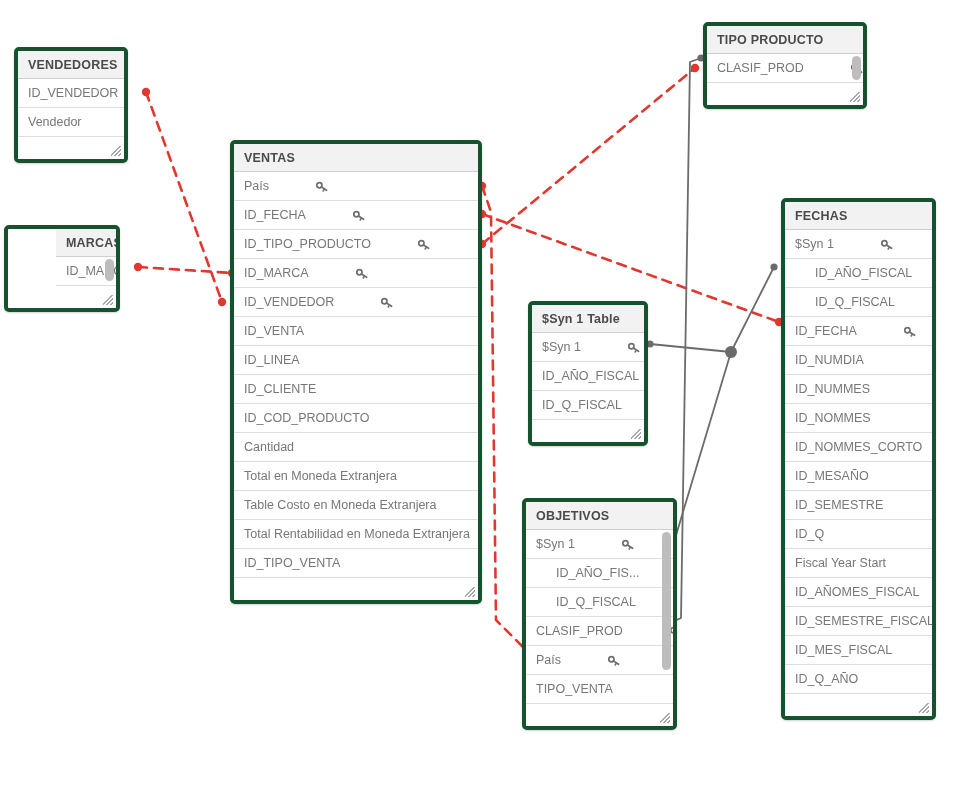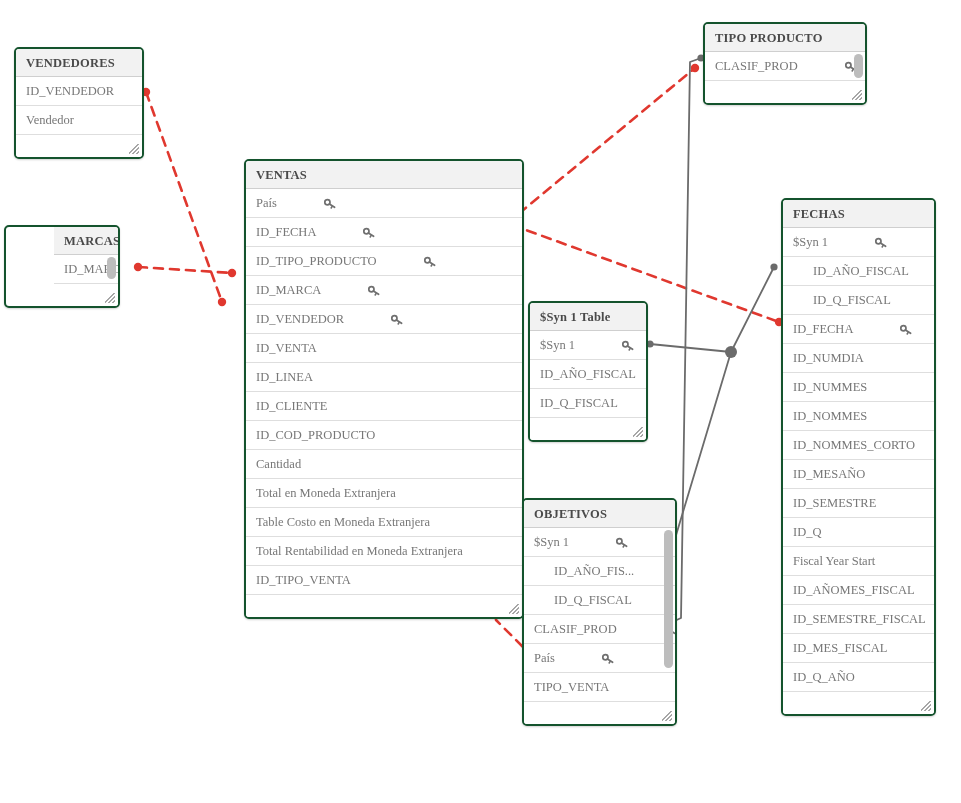--- a/index.html
+++ b/index.html
@@ -27,25 +27,24 @@
     top: 0;
     width: 961px;
     height: 803px;
     overflow: visible;
     pointer-events: none;
   }
   .tbl {
     position: absolute;
     box-sizing: border-box;
     background: #ffffff;
-    border: 2px solid #14532d;
+    border: 4px solid #14532d;
     border-radius: 5px;
     box-shadow: 0 1px 2px rgba(0,0,0,0.18);
     overflow: hidden;
-    font-family: Liberation Serif, serif;
   }
   .tbl-head {
     box-sizing: border-box;
     height: 28px;
     line-height: 28px;
     background: #f2f2f2;
     border-bottom: 1px solid #cfcfcf;
     padding: 0 10px;
     font-size: 12.5px;
     font-weight: bold;
@@ -149,21 +148,21 @@
         <circle cx="668" cy="562" r="3.6" fill="#6b6b6b"></circle>
       </g>
       <g>
         <polyline points="668,624 681,618 690,62 701,58" fill="none" stroke="#6b6b6b" stroke-width="1.8" stroke-linecap="round" stroke-linejoin="round"></polyline>
         <circle cx="668" cy="624" r="3.6" fill="#6b6b6b"></circle>
         <circle cx="701" cy="58" r="3.6" fill="#6b6b6b"></circle>
       </g>
       <circle cx="731" cy="352" r="6" fill="#6b6b6b"></circle>
     </svg>
   <div id="tables-layer">
-      <div class="tbl" style="left: 14px; top: 47px; width: 130px;">
+      <div class="tbl" style="left: 14px; top: 47px; width: 114px; text-align: center;">
         <div class="tbl-head">VENDEDORES</div>
         <div class="rows">
           <div class="row">
             <span class="lbl">ID_VENDEDOR</span>
             <span class="key-icon">
               <svg width="12" height="12" viewBox="0 0 12 12">
                 <circle cx="3.4" cy="4.2" r="2.6" fill="none" stroke="#6f6f6f" stroke-width="1.7"></circle>
                 <path d="M5.4 6.0 L10.6 9.3" stroke="#6f6f6f" stroke-width="1.7" stroke-linecap="round"></path>
                 <path d="M8.0 8.6 L7.2 10.0" stroke="#6f6f6f" stroke-width="1.6" stroke-linecap="round"></path>
               </svg>
@@ -182,21 +181,21 @@
         <div class="rows">
           <div class="row">
             <span class="lbl">ID_MARCA...</span>
           </div>
         </div>
         <div class="tbl-foot">
           <div class="grip"></div>
         </div>
         <div class="vscroll" style="top: 30px; height: 22px;"></div>
       </div>
-      <div class="tbl" style="left: 230px; top: 159px; width: 280px; margin-left: 14px;">
+      <div class="tbl" style="left: 230px; top: 140px; width: 252px;">
         <div class="tbl-head">VENTAS</div>
         <div class="rows">
           <div class="row">
             <span class="lbl">País</span>
             <span class="key-icon">
               <svg width="12" height="12" viewBox="0 0 12 12">
                 <circle cx="3.4" cy="4.2" r="2.6" fill="none" stroke="#6f6f6f" stroke-width="1.7"></circle>
                 <path d="M5.4 6.0 L10.6 9.3" stroke="#6f6f6f" stroke-width="1.7" stroke-linecap="round"></path>
                 <path d="M8.0 8.6 L7.2 10.0" stroke="#6f6f6f" stroke-width="1.6" stroke-linecap="round"></path>
               </svg>

